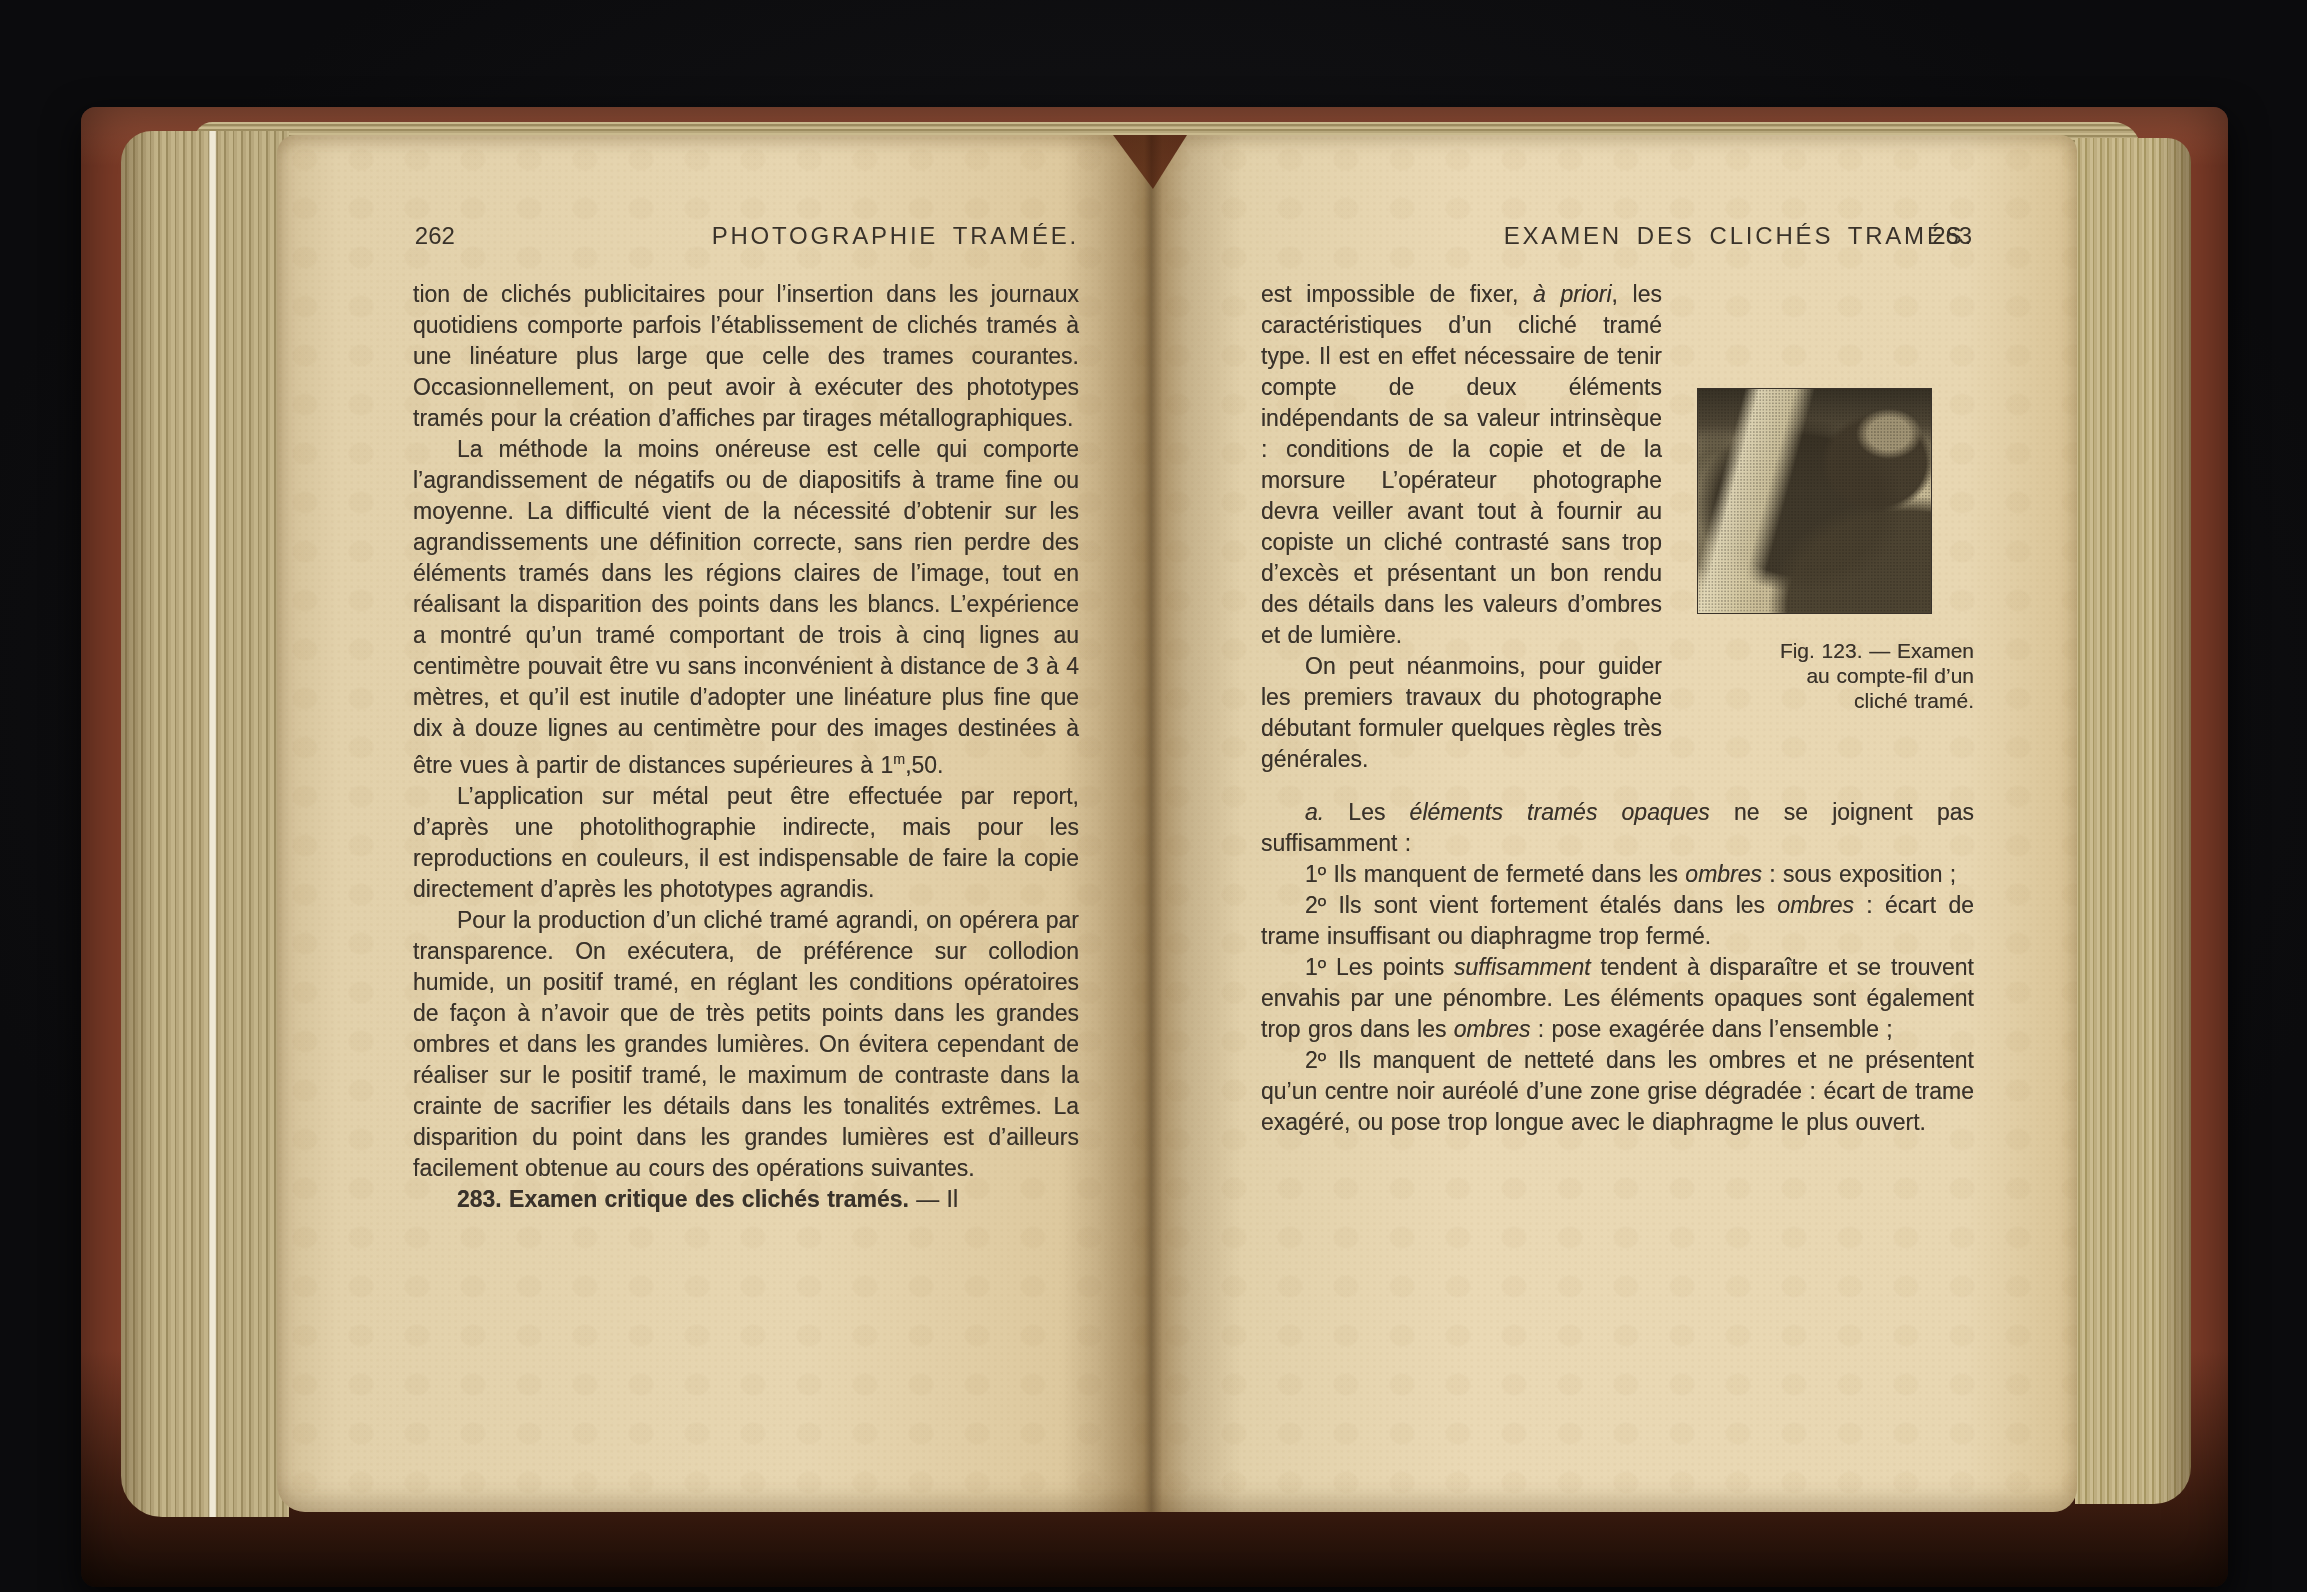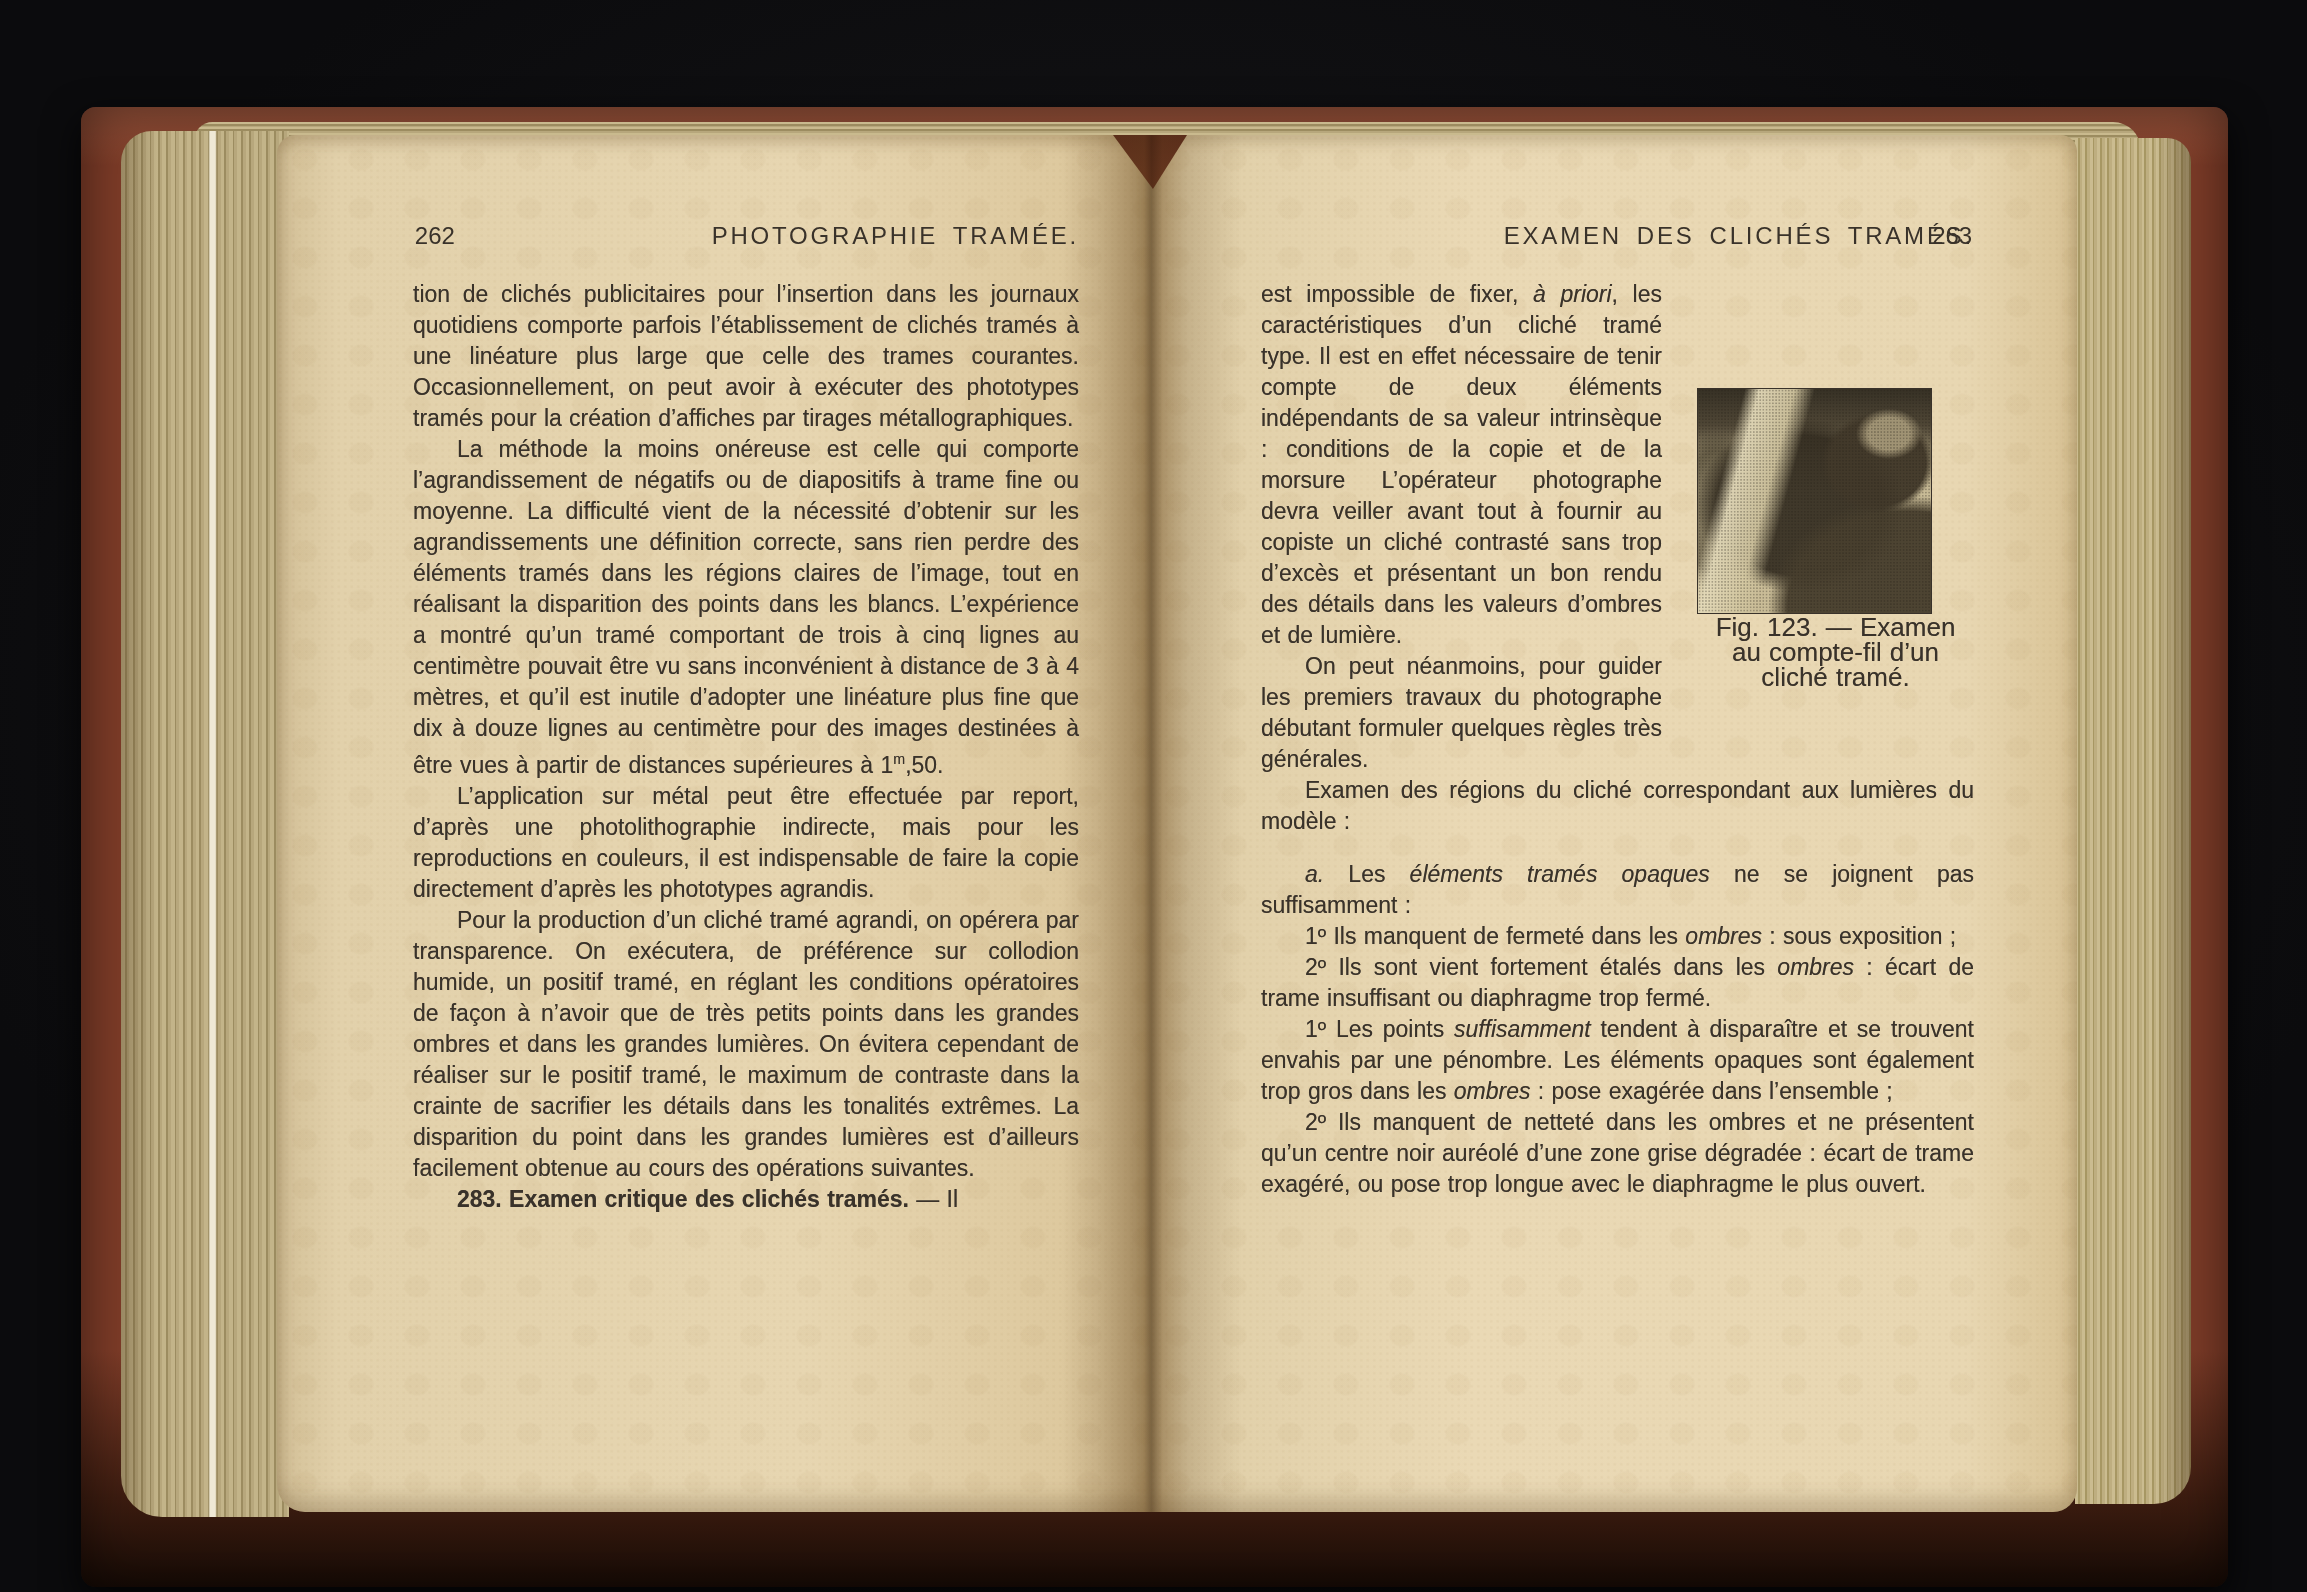--- a/index.html
+++ b/index.html
@@ -62,21 +62,21 @@
      background-image:
        radial-gradient(rgba(35,30,22,.30) 26%,transparent 30%),
        linear-gradient(105deg,transparent 16%,rgba(228,218,185,.95) 21%,rgba(212,200,162,.92) 33%,transparent 40%),
        radial-gradient(55px 42px at 82% 20%,rgba(165,152,120,.95) 0 38%,transparent 60%),
        radial-gradient(88px 78px at 77% 33%,rgba(66,57,42,.96) 0 55%,transparent 64%),
        radial-gradient(194px 157px at 90% 98%,rgba(72,63,46,.96) 0 62%,transparent 72%),
        radial-gradient(148px 125px at 44% 52%,rgba(52,45,33,.92) 0 56%,transparent 70%),
        radial-gradient(65px 111px at 8% 55%,rgba(70,62,45,.55) 0 55%,transparent 72%),
        linear-gradient(180deg,rgba(42,37,27,.92) 0%,rgba(58,50,37,.85) 16%,rgba(92,82,60,.5) 30%,rgba(92,82,60,0) 46%);
      background-size:3.2px 3.2px,auto,auto,auto,auto,auto,auto,auto;}
-  .caption{margin-top:1px;font-size:26px;line-height:25px;text-align:center;}
+  .caption{margin-top:24px;font-size:21px;line-height:25px;text-align:right;}
 </style>
 </head>
 <body>
 
 <div class="scene">
   <div class="cover"></div>
   <div class="stack stack-top"></div>
   <div class="stack stack-left"></div>
   <div class="stack stack-right"></div>
   <div class="page page-left"></div>
@@ -108,21 +108,20 @@
         <div class="photo" role="img" aria-label="Halftone photograph of an operator seen from behind, raising a screened plate to examine it with a loupe in a workshop"></div>
         <figcaption class="caption">
             <div>Fig. 123. — Examen</div>
             <div>au compte-fil d’un</div>
             <div>cliché tramé.</div>
           </figcaption>
       </figure>
       <div>
           <p class="para"><span>est impossible de fixer, </span><span class="i">à priori</span><span>, les caractéristiques d’un cliché tramé type. Il est en effet nécessaire de tenir compte de deux éléments indépendants de sa valeur intrinsèque : conditions de la copie et de la morsure L’opérateur photographe devra veiller avant tout à fournir au copiste un cliché contrasté sans trop d’excès et présentant un bon rendu des détails dans les valeurs d’ombres et de lumière.</span></p>
           <p class="para indent"><span>On peut néanmoins, pour guider les premiers travaux du photographe débutant formuler quelques règles très générales.</span></p>
-          <p class="para indent"><span>Examen des régions du cliché correspondant aux lumières du modèle :</span></p>
           <p class="para indent space"><span class="i">a.</span><span> Les </span><span class="i">éléments tramés opaques</span><span> ne se joignent pas suffisamment :</span></p>
           <p class="para indent"><span>1º Ils manquent de fermeté dans les </span><span class="i">ombres</span><span> : sous exposition ;</span></p>
           <p class="para indent"><span>2º Ils sont vient fortement étalés dans les </span><span class="i">ombres</span><span> : écart de trame insuffisant ou diaphragme trop fermé.</span></p>
           <p class="para indent"><span>1º Les points </span><span class="i">suffisamment</span><span> tendent à disparaître et se trouvent envahis par une pénombre. Les éléments opaques sont également trop gros dans les </span><span class="i">ombres</span><span> : pose exagérée dans l’ensemble ;</span></p>
           <p class="para indent"><span>2º Ils manquent de netteté dans les ombres et ne présentent qu’un centre noir auréolé d’une zone grise dégradée : écart de trame exagéré, ou pose trop longue avec le diaphragme le plus ouvert.</span></p>
         </div>
     </div>
   </div>
 </div>
 

